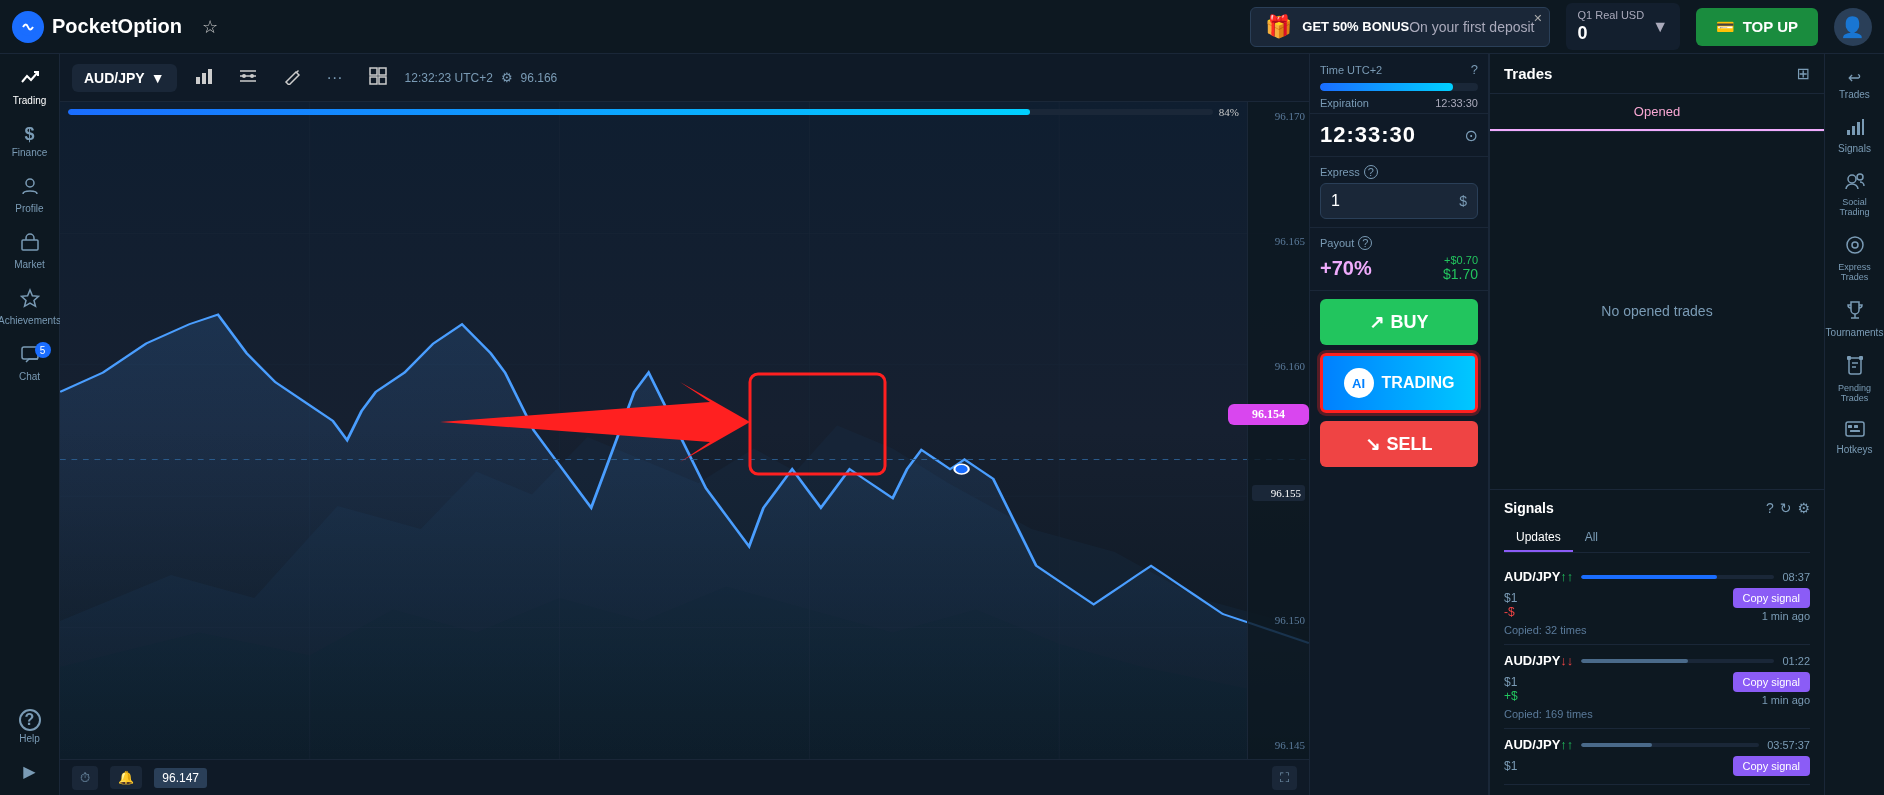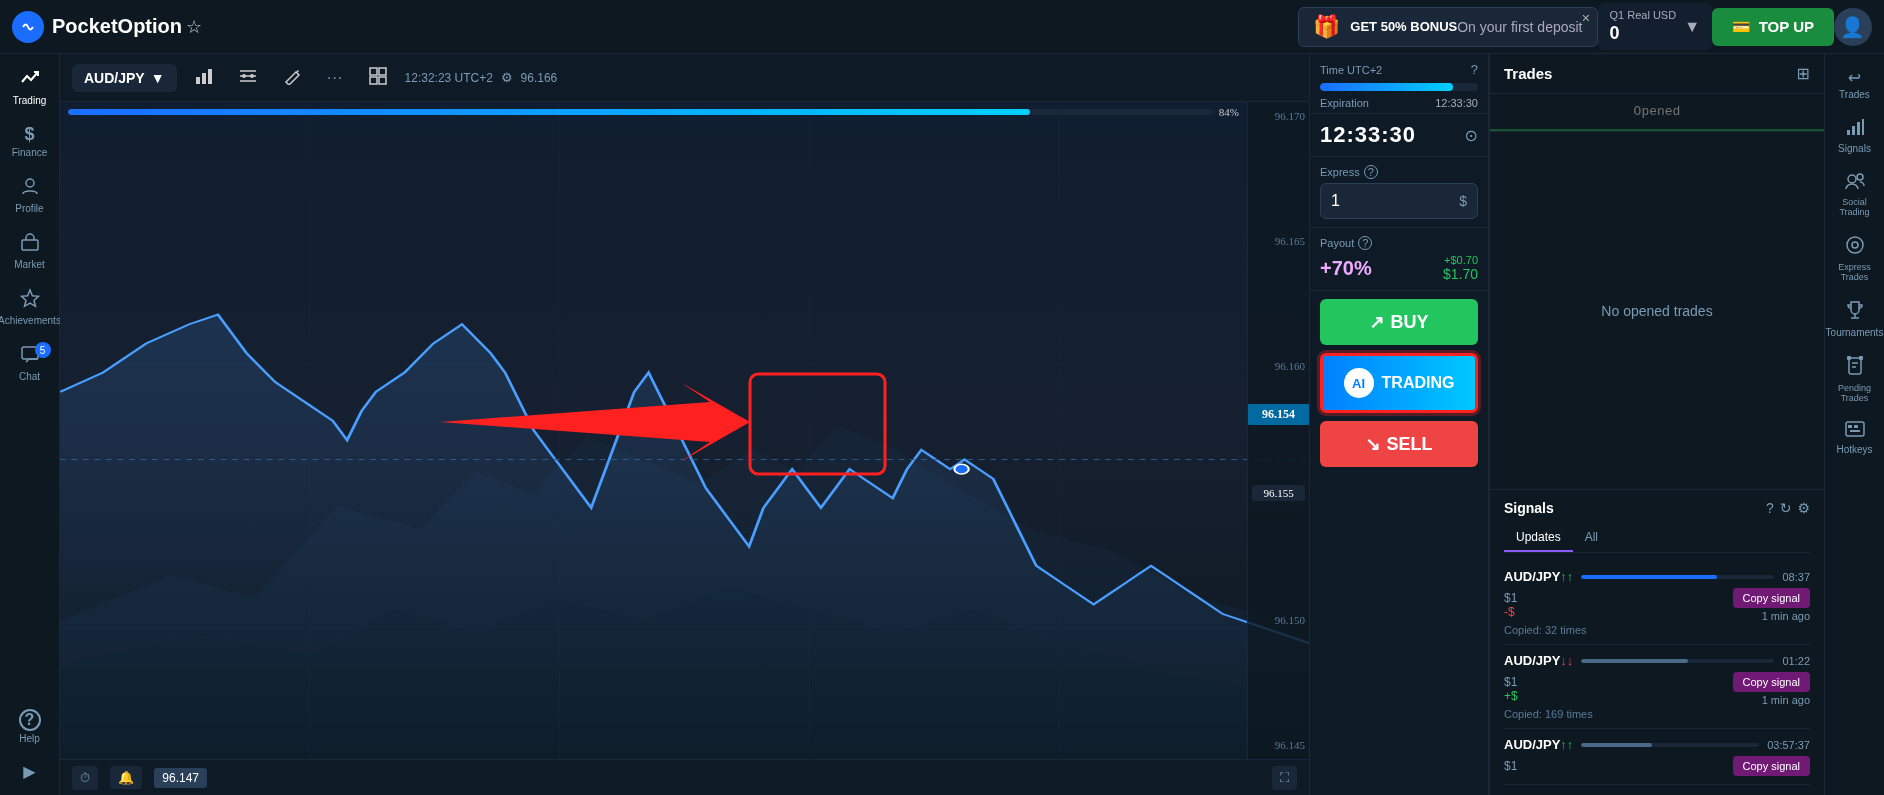--- a/index.html
+++ b/index.html
@@ -16,21 +16,21 @@
 
     
     .topbar {
       height: 54px;
       background: #0d1821;
       display: flex;
       align-items: center;
       padding: 0 12px;
       border-bottom: 1px solid #1a2738;
       flex-shrink: 0;
-      gap: 0;
+      gap: 16px;
     }
     .logo {
       display: flex;
       align-items: center;
       gap: 8px;
       color: #fff;
       font-size: 20px;
       font-weight: 700;
     }
     .logo-icon {
@@ -273,31 +273,30 @@
       color: #5a7a9a;
       background: rgba(13,24,33,0.8);
       border-left: 1px solid #1a2738;
     }
     .price-label { text-align: right; }
     .price-label.highlight {
       background: #1a2738;
       color: #fff;
       border-radius: 3px;
       padding: 2px 4px;
-      text-align: center;
     }
     .current-price-box {
       position: absolute;
       right: 0;
-      background: #0369a1;
+      background: #d946ef;
       color: #fff;
       font-size: 12px;
       font-weight: 700;
-      padding: 3px 14px;
-      border-radius: 1px;
+      padding: 3px 24px;
+      border-radius: 6px;
     }
     
     .chart-bottom {
       height: 36px;
       background: #0f1a27;
       border-top: 1px solid #1a2738;
       display: flex;
       align-items: center;
       padding: 0 12px;
       gap: 12px;
@@ -506,23 +505,22 @@
     }
     .trades-tab {
       flex: 1;
       padding: 10px;
       text-align: center;
       font-size: 13px;
       cursor: pointer;
       color: #7a9bb5;
     }
     .trades-tab.active {
-      color: #737373;
-      border-bottom: 2px solid #14532d;
-      font-family: Liberation Mono, monospace;
+      color: #f9a8d4;
+      border-bottom: 2px solid #f0abfc;
     }
     .no-trades {
       flex: 1;
       display: flex;
       align-items: center;
       justify-content: center;
       color: #7a9bb5;
       font-size: 14px;
     }
     
@@ -588,21 +586,21 @@
     .signal-time { color: #7a9bb5; font-size: 11px; }
     .signal-row2 {
       display: flex;
       align-items: center;
       justify-content: space-between;
     }
     .signal-amount { color: #7a9bb5; font-size: 12px; }
     .signal-delta-up { color: #22c55e; font-size: 12px; }
     .signal-delta-down { color: #ef4444; font-size: 12px; }
     .copy-btn {
-      background: #701a75;
+      background: #8b5cf6;
       border: none;
       border-radius: 4px;
       color: #fff;
       font-size: 11px;
       padding: 4px 10px;
       cursor: pointer;
     }
     .signal-copied { font-size: 11px; color: #7a9bb5; }
 
     

